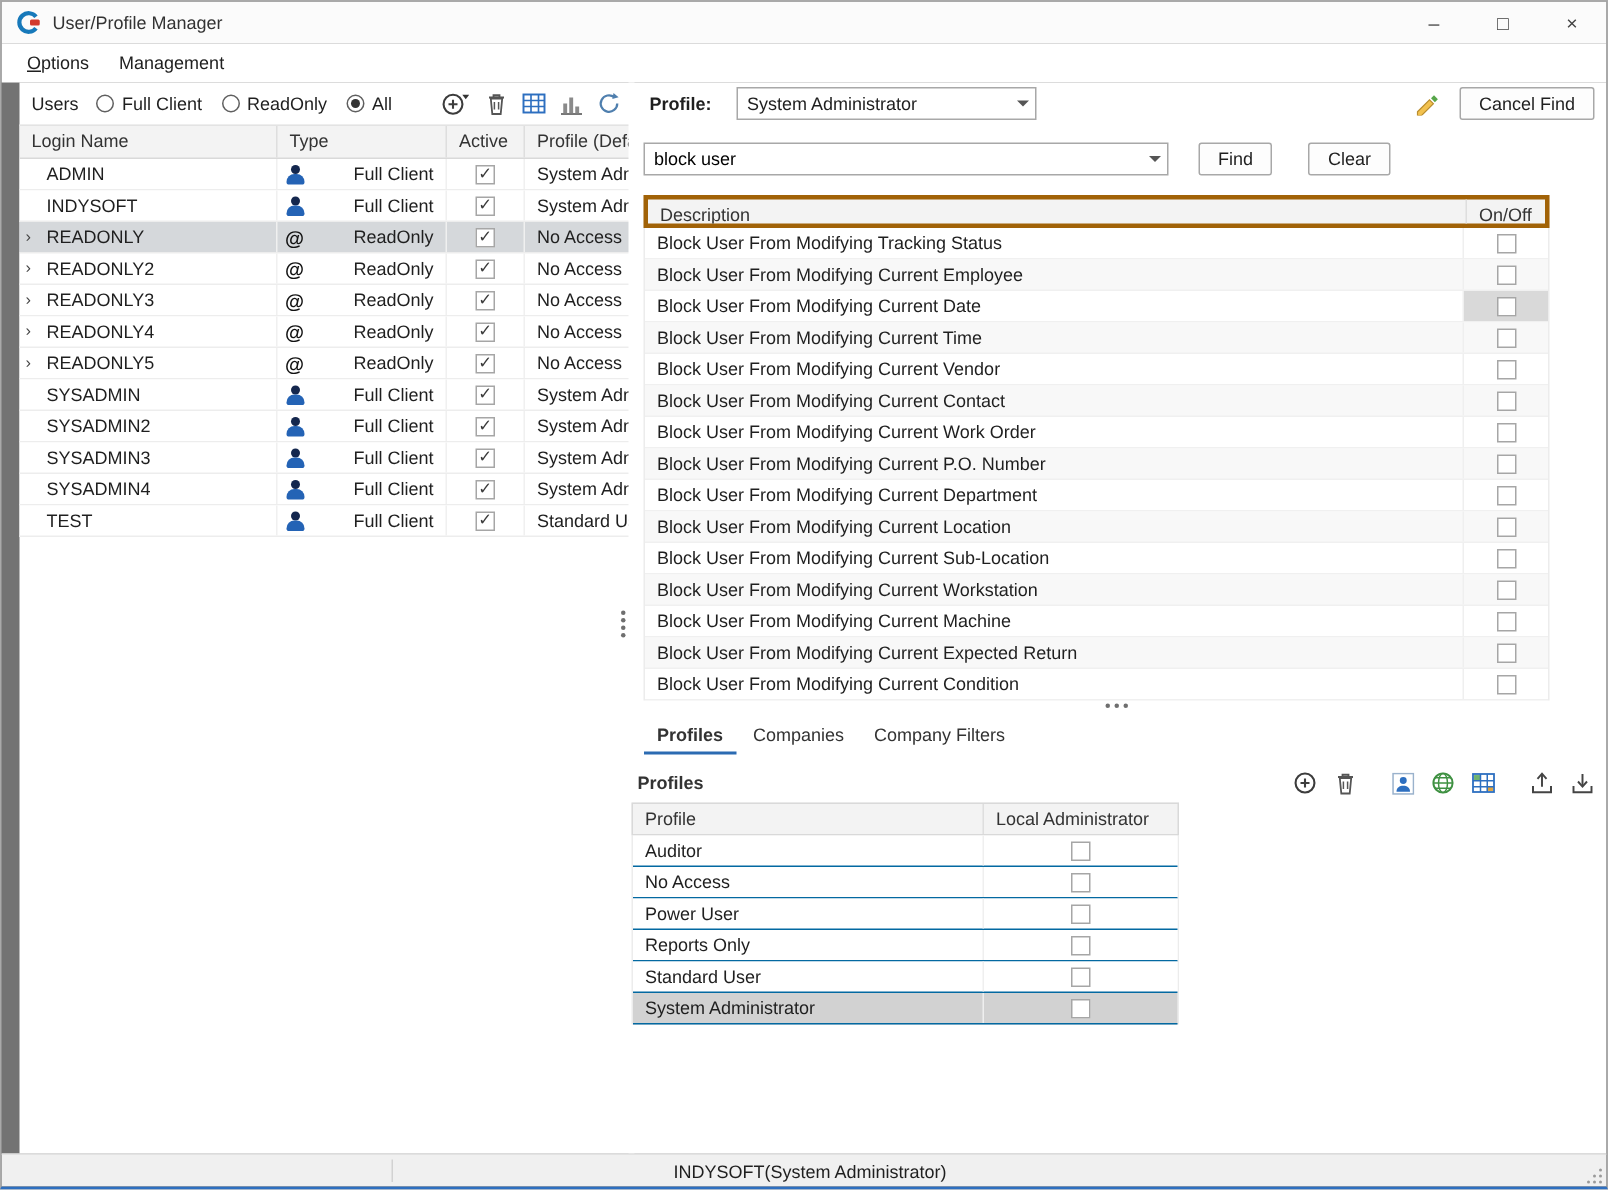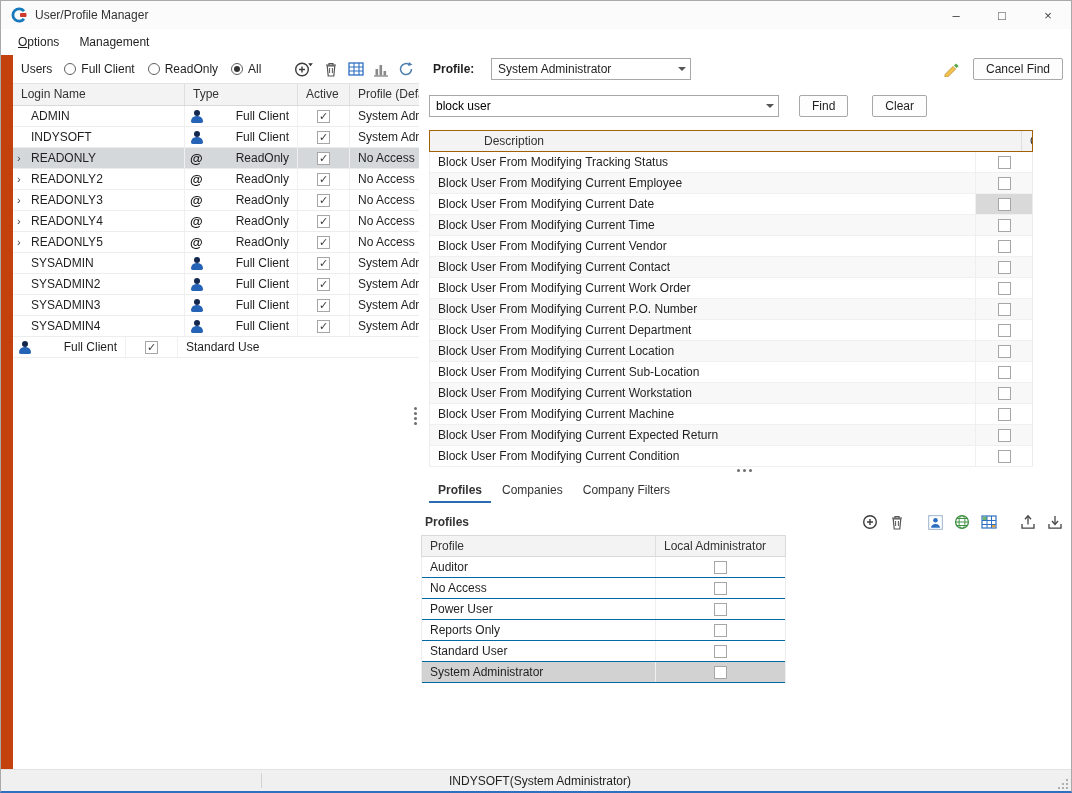--- a/index.html
+++ b/index.html
@@ -1,18 +1,18 @@
 <!DOCTYPE html>
 <html><head>
 <meta charset="utf-8">
 <style>
   * { box-sizing: border-box; margin: 0; padding: 0; }
   html,body { background:#e9e9e9; }
   .window {
-    position:relative; width:1072px; height:793px; background:#c2410c;
+    position:relative; width:1072px; height:793px; background:#737373;
     border:1px solid #a9a9a9; border-bottom:2px solid #2e6fc0;
     font-family:"Liberation Sans","DejaVu Sans",sans-serif; font-size:12px; color:#1f1f1f;
     overflow:hidden;
   }
   
   .titlebar { position:absolute; left:0; top:0; right:0; height:28px; display:flex; align-items:center; padding-left:10px; gap:8px; background:#fbfbfb; }
   .app-icon { display:inline-flex; }
   .title { color:#333; }
   .win-controls { margin-left:auto; display:flex; height:100%; }
   .win-btn { width:46px; display:flex; align-items:center; justify-content:center; font-size:13px; color:#444; cursor:default; }
@@ -66,21 +66,21 @@
   .combo-arrow::before { content:""; border:4px solid transparent; border-top-color:#555; margin-top:4px; }
   .spacer { flex:1; }
   .btn { border:1px solid #a8a8a8; background:#fdfdfd; height:22px; padding:0 12px; font-size:12px; font-family:inherit; color:#1f1f1f; border-radius:2px; cursor:default; }
   .cancel-find { margin-right:8px; }
   .find-row { position:absolute; left:0; top:40px; right:0; height:22px; display:flex; align-items:flex-end; padding-left:10px; gap:20px; }
   .find-combo { width:350px; }
   .combo-input { border:none; outline:none; flex:1; height:18px; padding:0 6px; font:inherit; }
   .clear-btn { margin-left:4px; }
   
   .perm-table { position:absolute; left:10px; top:75px; width:604px; }
-  .perm-head { display:flex; height:22px; background:#f3f3f3; border:1px solid #a16207;padding-left:46px; }
+  .perm-head { display:flex; height:22px; background:#f3f3f3; border:3px solid #a16207; }
   .perm-head .hc { line-height:20px; }
   .pc-desc { width:546px; }
   .pc-onoff { flex:1; border-right:none; }
   .pbody { border-left:1px solid #ececec; border-right:1px solid #ececec; }
   .prow { display:flex; height:21px; border-bottom:1px solid #f0f0f0; background:#fff; }
   .pbody > .prow:nth-of-type(even) { background:#f8f8f8; }
   .prow > div { display:flex; align-items:center; overflow:hidden; white-space:nowrap; }
   .prow .pc-desc { padding-left:8px; border-right:1px solid #efefef; }
   .prow .pc-onoff { justify-content:center; }
   .prow .pc-onoff.cellsel { background:#d9d9d9; }
@@ -361,20 +361,24 @@
               <span class="type-icon"></span>
               <span>Full Client</span>
             </div>
             <div class="c-active">
               <span class="cb checked"></span>
             </div>
             <div class="c-profile">System Admir</div>
           </div>
 
           <div class="urow">
+            <div class="c-login">
+              <span class="chev" style="visibility: hidden;">›</span>
+              <span>TEST</span>
+            </div>
             <div class="c-type">
               <span class="type-icon"></span>
               <span>Full Client</span>
             </div>
             <div class="c-active">
               <span class="cb checked"></span>
             </div>
             <div class="c-profile">Standard Use</div>
           </div>
         </div>

